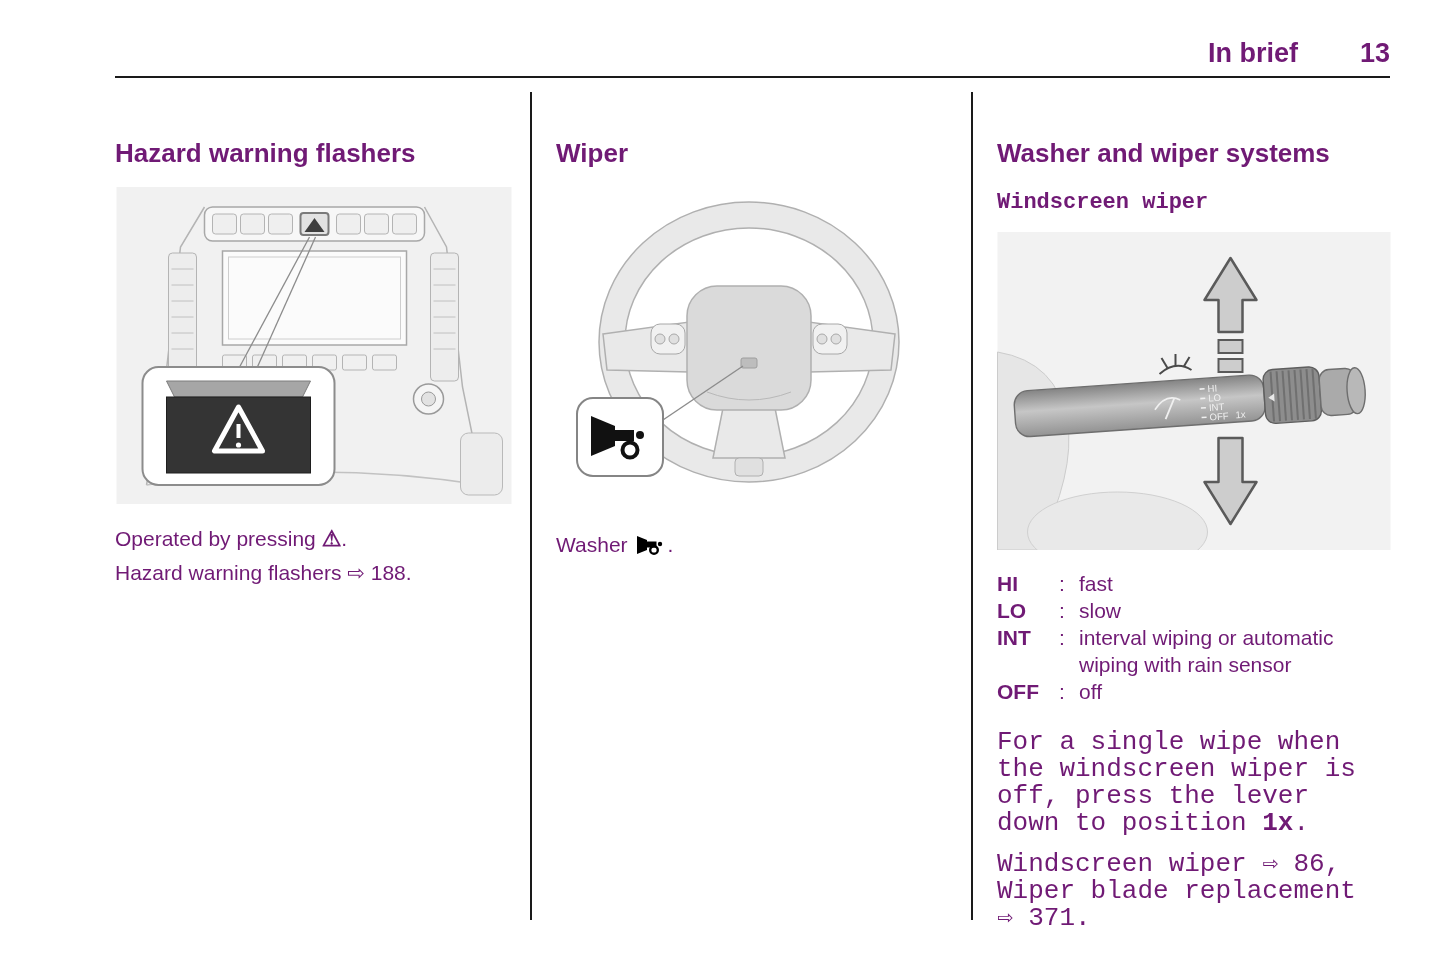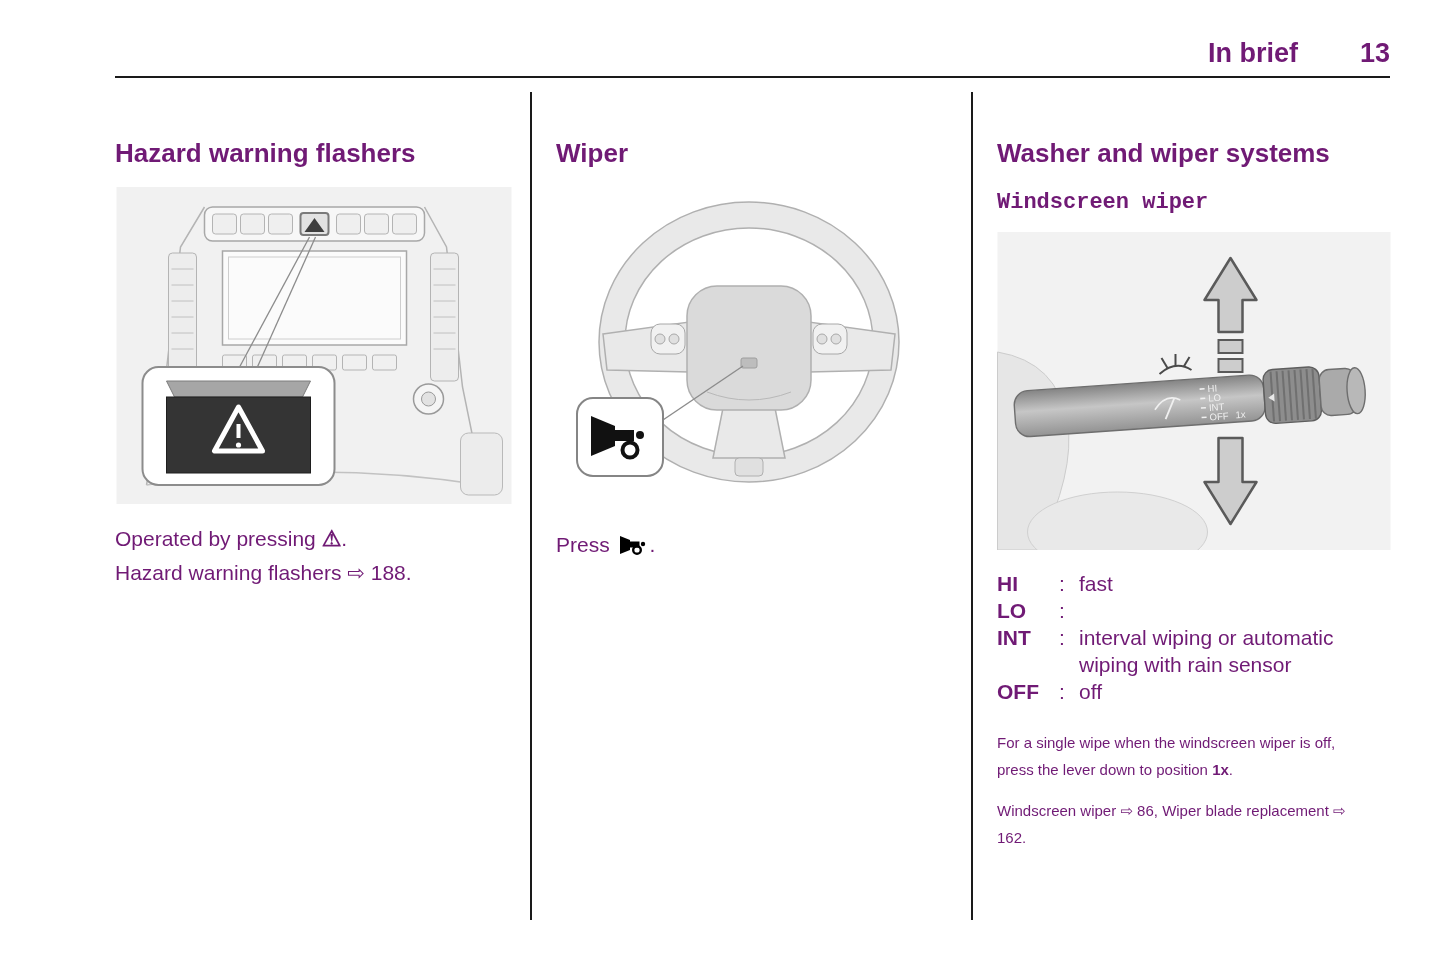--- a/index.html
+++ b/index.html
@@ -41,21 +41,21 @@
   .cap-horn { margin-top:28px; }
 
   .warning-symbol { font-weight:bold; font-size:22px; }
 
   .inline-horn { vertical-align:-4px; margin:0 2px; }
 
   .def-list { margin-top:20px; font-size:21px; line-height:27px; }
   .def-row { display:grid; grid-template-columns:62px 20px 1fr; }
   .def-term { font-weight:bold; }
 
-  .para { font-size:15px; line-height:27px; margin:24px 0 0 0; width:362px; }
+  .para { font-size:26px; line-height:27px; margin:24px 0 0 0; width:362px;font-family:Liberation Mono, monospace; }
   .para-refs { margin-top:14px; }
   .b { font-weight:bold; }
 
   svg text { font-family:"Liberation Sans", sans-serif; }
 </style>
 </head>
 <body>
 
 <div class="page">
 
@@ -163,21 +163,21 @@
         <rect x="20" y="206" width="86" height="78" rx="16" fill="#ffffff" stroke="#858585" stroke-width="2"></rect>
         <g>
           <polygon points="34,224 34,264 58,254 58,234" fill="#111111"></polygon>
           <rect x="57" y="238" width="20" height="11" fill="#111111"></rect>
           <circle cx="73" cy="258" r="7.5" fill="none" stroke="#111111" stroke-width="4"></circle>
           <circle cx="83" cy="243" r="4" fill="#111111"></circle>
         </g>
       </g>
     </svg>
 
-    <p class="caption cap-horn"><span>Press </span><svg class="inline-horn" width="30" height="22" viewBox="0 0 30 22">
+    <p class="caption cap-horn"><span>Washer </span><svg class="inline-horn" width="30" height="22" viewBox="0 0 30 22">
           <polygon points="2,2 2,20 12,16 12,6" fill="#000"></polygon>
           <rect x="11.5" y="7.5" width="10" height="6" fill="#000"></rect>
           <circle cx="19" cy="16" r="3.8" fill="none" stroke="#000" stroke-width="2.4"></circle>
           <circle cx="25" cy="10" r="2.2" fill="#000"></circle>
         </svg><span>.</span></p>
   </section>
 
   <section class="col col-wiper">
     <h2>Washer and wiper systems</h2>
     <h3>Windscreen wiper</h3>
@@ -245,31 +245,32 @@
 
     <div class="def-list">
       <div class="def-row">
         <span class="def-term">HI</span>
         <span class="def-colon">:</span>
         <span class="def-text">fast</span>
       </div>
       <div class="def-row">
         <span class="def-term">LO</span>
         <span class="def-colon">:</span>
+        <span class="def-text">slow</span>
       </div>
       <div class="def-row">
         <span class="def-term">INT</span>
         <span class="def-colon">:</span>
         <span class="def-text">interval wiping or automatic wiping with rain sensor</span>
       </div>
       <div class="def-row">
         <span class="def-term">OFF</span>
         <span class="def-colon">:</span>
         <span class="def-text">off</span>
       </div>
     </div>
 
     <p class="para"><span>For a single wipe when the windscreen wiper is off, press the lever down to position </span><span class="b">1x</span><span>.</span></p>
 
-    <p class="para para-refs">Windscreen wiper ⇨ 86, Wiper blade replacement ⇨ 162.</p>
+    <p class="para para-refs">Windscreen wiper ⇨ 86, Wiper blade replacement ⇨ 371.</p>
   </section>
 
 </div>
 
 </body></html>

